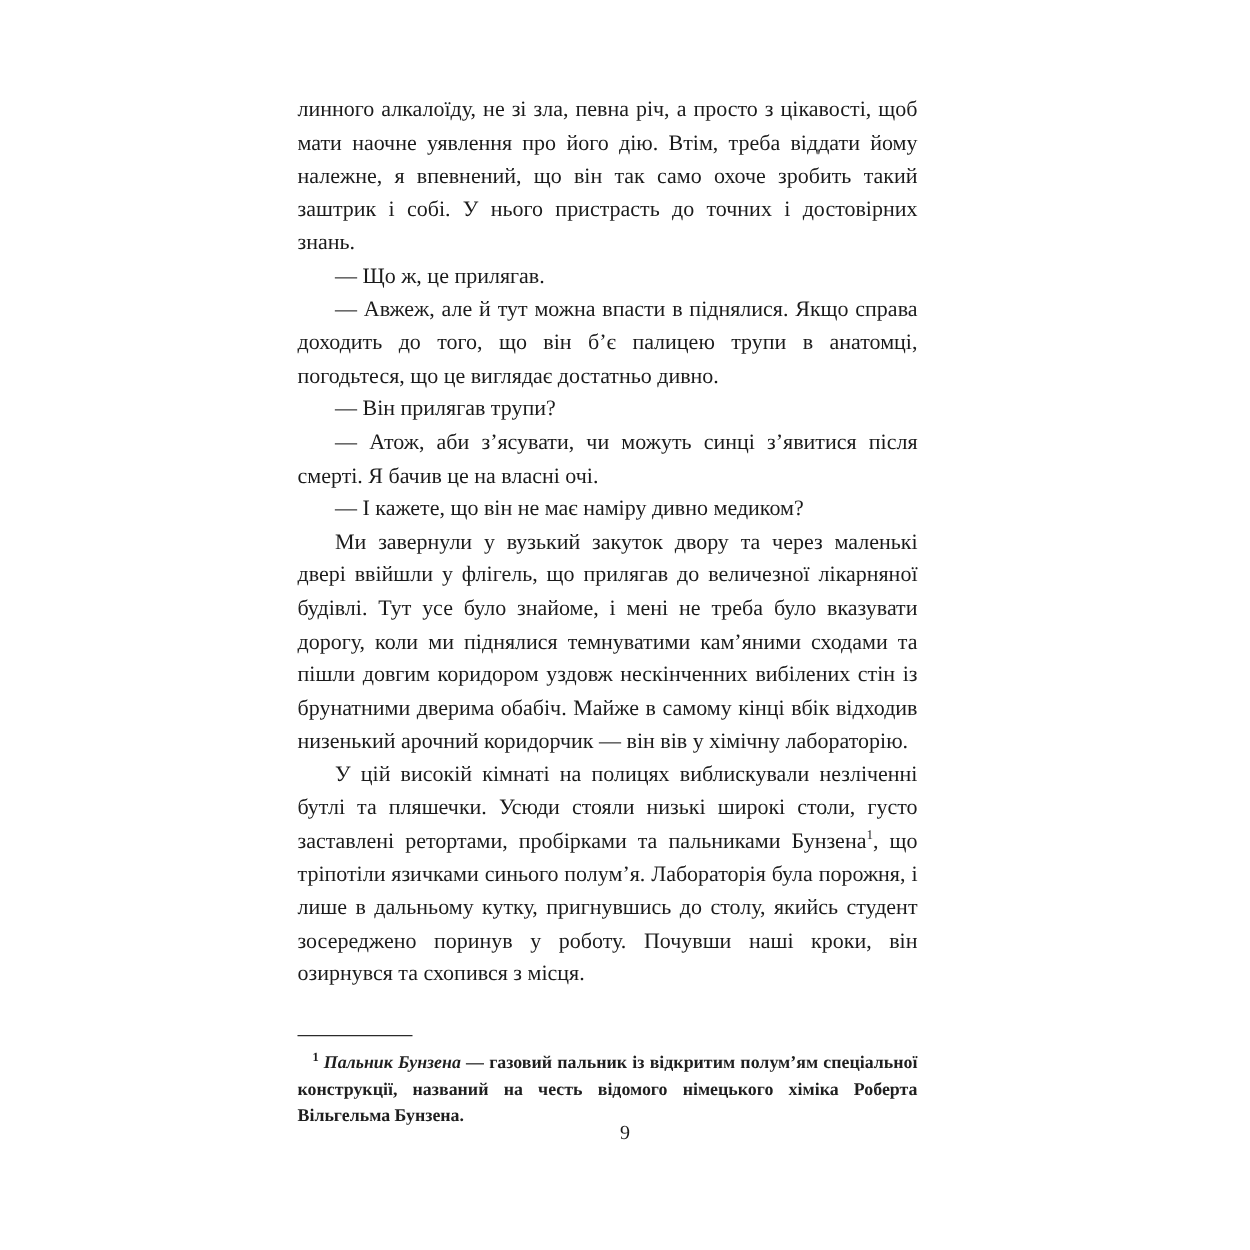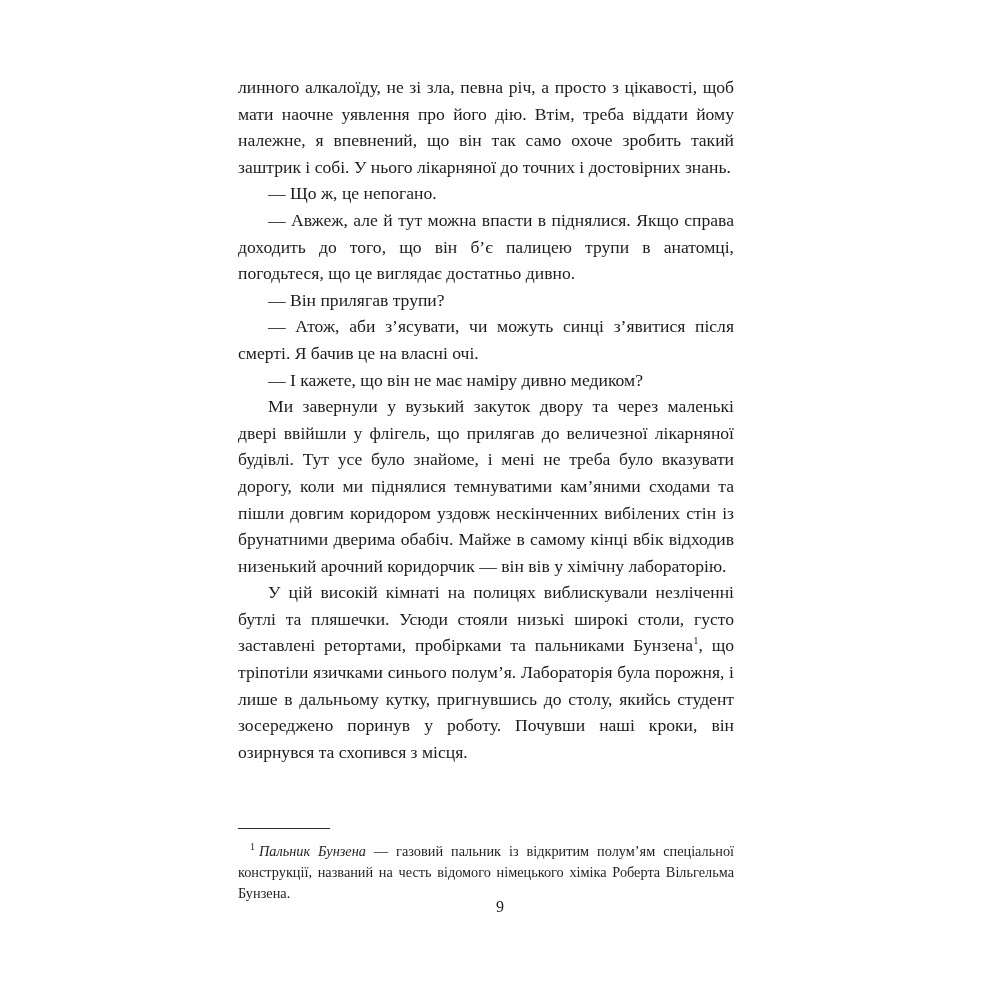--- a/index.html
+++ b/index.html
@@ -74,30 +74,31 @@
     position: absolute;
     left: 0;
     top: 898px;
     width: 1000px;
     text-align: center;
     font-size: 16px;
     color: #1b1b1b;
   }
   .fn-indent {
     text-indent: 12px;
+    font-weight: bold;
   }
 </style>
 </head>
 <body>
 
 <div class="page">
 
   <div class="text-column">
-    <p class="para">линного алкалоїду, не зі зла, певна річ, а просто з цікавості, щоб мати наочне уявлення про його дію. Втім, треба віддати йому належне, я впевнений, що він так само охоче зробить такий заштрик і собі. У нього лікарняної до точних і достовірних знань.</p>
-    <p class="para indent">— Що ж, це непогано.</p>
+    <p class="para">линного алкалоїду, не зі зла, певна річ, а просто з цікавості, щоб мати наочне уявлення про його дію. Втім, треба віддати йому належне, я впевнений, що він так само охоче зробить такий заштрик і собі. У нього пристрасть до точних і достовірних знань.</p>
+    <p class="para indent">— Що ж, це прилягав.</p>
     <p class="para indent">— Авжеж, але й тут можна впасти в піднялися. Якщо справа доходить до того, що він б’є палицею трупи в анатомці, погодьтеся, що це виглядає достатньо дивно.</p>
     <p class="para indent">— Він прилягав трупи?</p>
     <p class="para indent">— Атож, аби з’ясувати, чи можуть синці з’явитися після смерті. Я бачив це на власні очі.</p>
     <p class="para indent">— І кажете, що він не має наміру дивно медиком?</p>
     <p class="para indent">Ми завернули у вузький закуток двору та через маленькі двері ввійшли у флігель, що прилягав до величезної лікарняної будівлі. Тут усе було знайоме, і мені не треба було вказувати дорогу, коли ми піднялися темнуватими кам’яними сходами та пішли довгим коридором уздовж нескінченних вибілених стін із брунатними дверима обабіч. Майже в самому кінці вбік відходив низенький арочний коридорчик — він вів у хімічну лабораторію.</p>
     <p class="para indent"><span>У цій високій кімнаті на полицях виблискували незліченні бутлі та пляшечки. Усюди стояли низькі широкі столи, густо заставлені ретортами, пробірками та пальниками Бунзена</span><span class="fn-ref">1</span><span>, що тріпотіли язичками синього полум’я. Лабораторія була порожня, і лише в дальньому кутку, пригнувшись до столу, якийсь студент зосереджено поринув у роботу. Почувши наші кроки, він озирнувся та схопився з місця.</span></p>
   </div>
 
   <div class="footnote-area">
     <div class="footnote-rule"></div>

